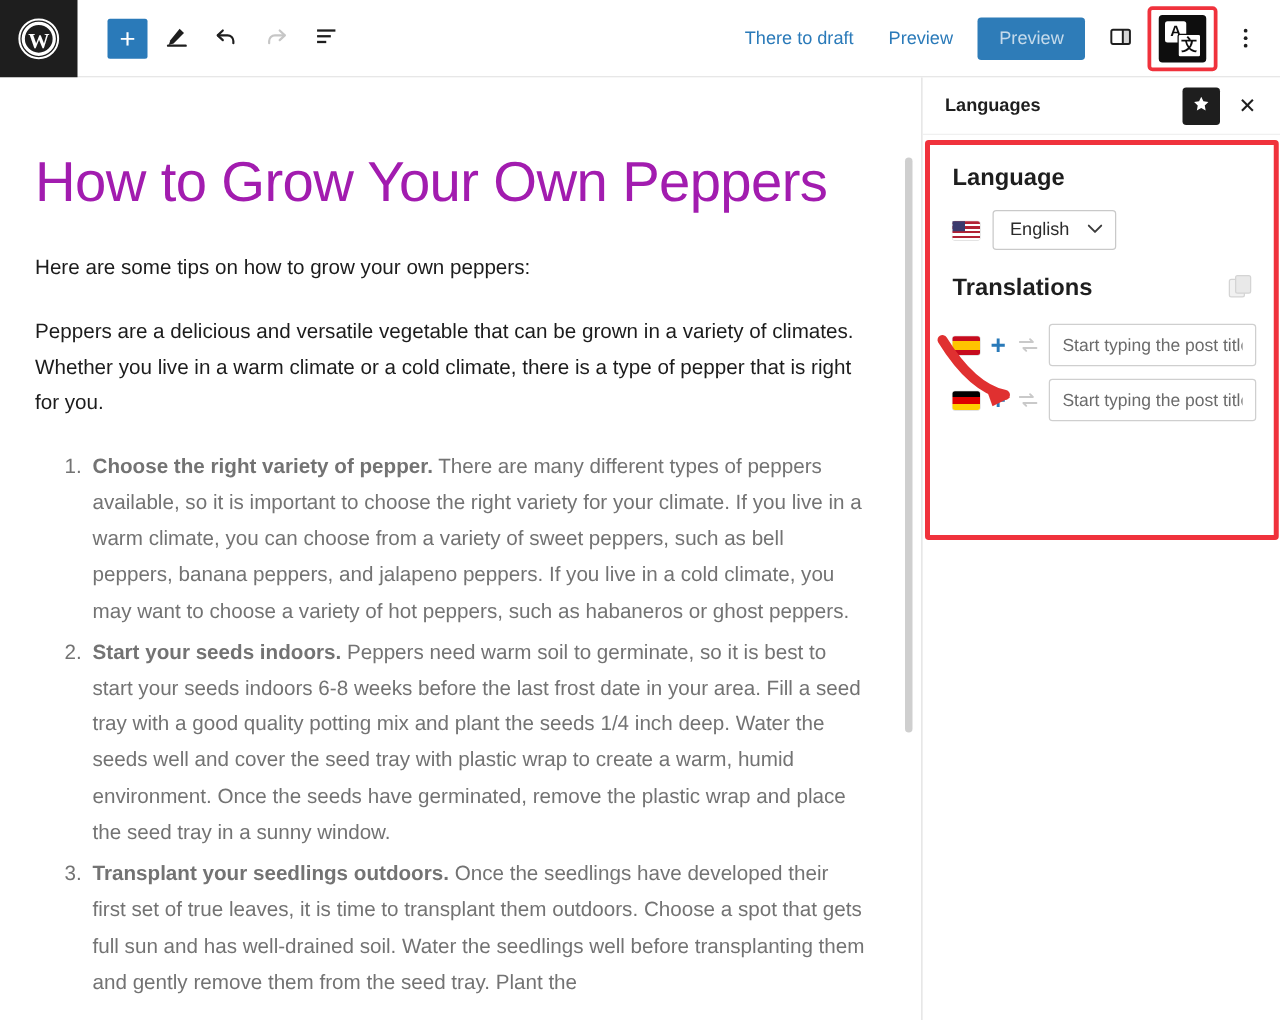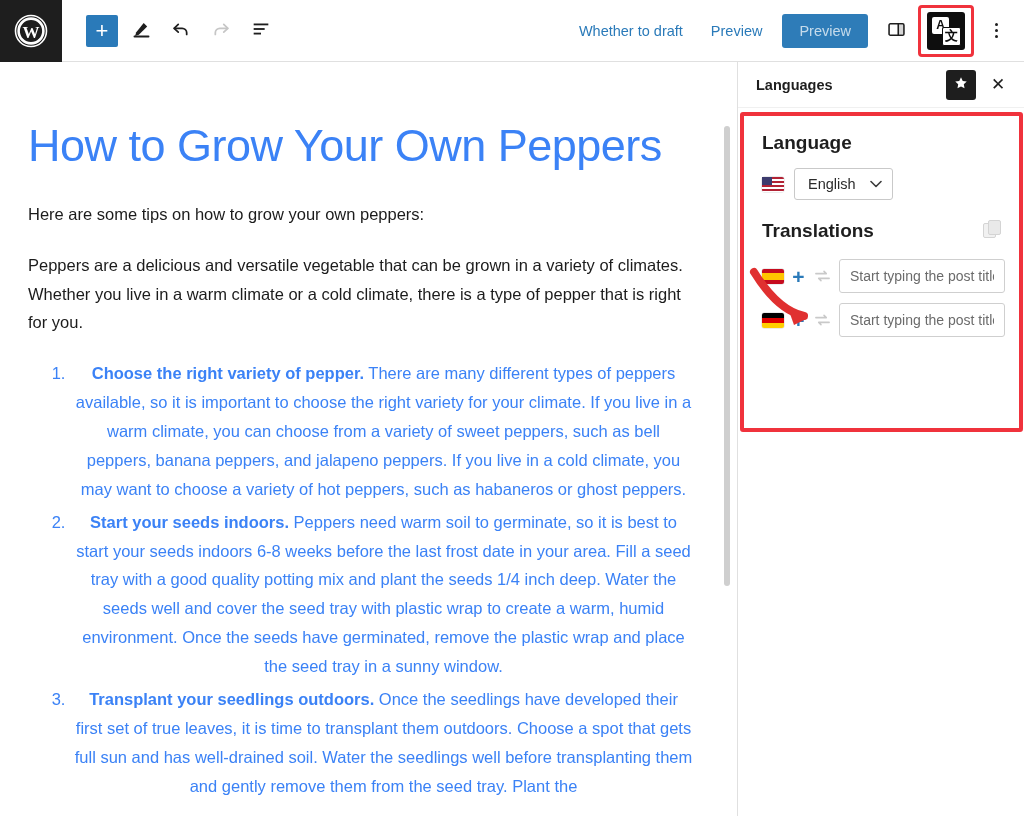--- a/index.html
+++ b/index.html
@@ -89,32 +89,31 @@
 
   
   .canvas {
     position: absolute; top: 62px; left: 0;
     width: 737px; height: 754px;
     background: #ffffff; overflow: hidden;
     padding: 28px 44px 0 28px;
   }
   .post-title {
     font-size: 45px; font-weight: 400; line-height: 1.15;
-    color: #3b82f6; letter-spacing: -0.5px;
+    color: #a21caf; letter-spacing: -0.5px;
     margin: 30px 0 28px 0;
   }
   .para {
     font-size: 16.5px; line-height: 1.75; color: #1c1c1c;
     margin: 0 0 22px 0; max-width: 665px;
   }
   ol.tips {
     margin: 0 0 0 22px; padding-left: 20px;
-    font-size: 16.5px; line-height: 1.75; color: #3b82f6;
+    font-size: 16.5px; line-height: 1.75; color: #737373;
     max-width: 665px;
-    text-align: center;
   }
   ol.tips li { margin-bottom: 4px; padding-left: 4px; }
   ol.tips li b { font-weight: 700; }
 
   
   .editor-scroll-track {
     position: absolute; top: 64px; right: 6px;
     width: 8px; height: 690px; background: transparent;
   }
   .editor-scroll-thumb {
@@ -259,21 +258,21 @@
             <rect x="4" y="11" width="12" height="2" fill="#1e1e1e"></rect>
             <rect x="4" y="16" width="8" height="2" fill="#1e1e1e"></rect>
           </svg>
         </span>
       </button>
     </div>
 
     <div class="tb-spacer"></div>
 
     <div class="tb-right">
-      <button class="link-btn">Whether to draft</button>
+      <button class="link-btn">There to draft</button>
       <button class="link-btn">Preview</button>
       <button class="update-btn">Preview</button>
 
       <button class="icon-btn">
         <span>
           <svg width="21" height="21" viewBox="0 0 24 24">
             <rect x="3.5" y="5.5" width="17" height="13" rx="1.5" fill="none" stroke="#1e1e1e" stroke-width="1.8"></rect>
             <rect x="14" y="6.4" width="5.6" height="11.2" fill="#1e1e1e" opacity="0.18"></rect>
             <line x1="14" y1="5.5" x2="14" y2="18.5" stroke="#1e1e1e" stroke-width="1.8"></line>
           </svg>

